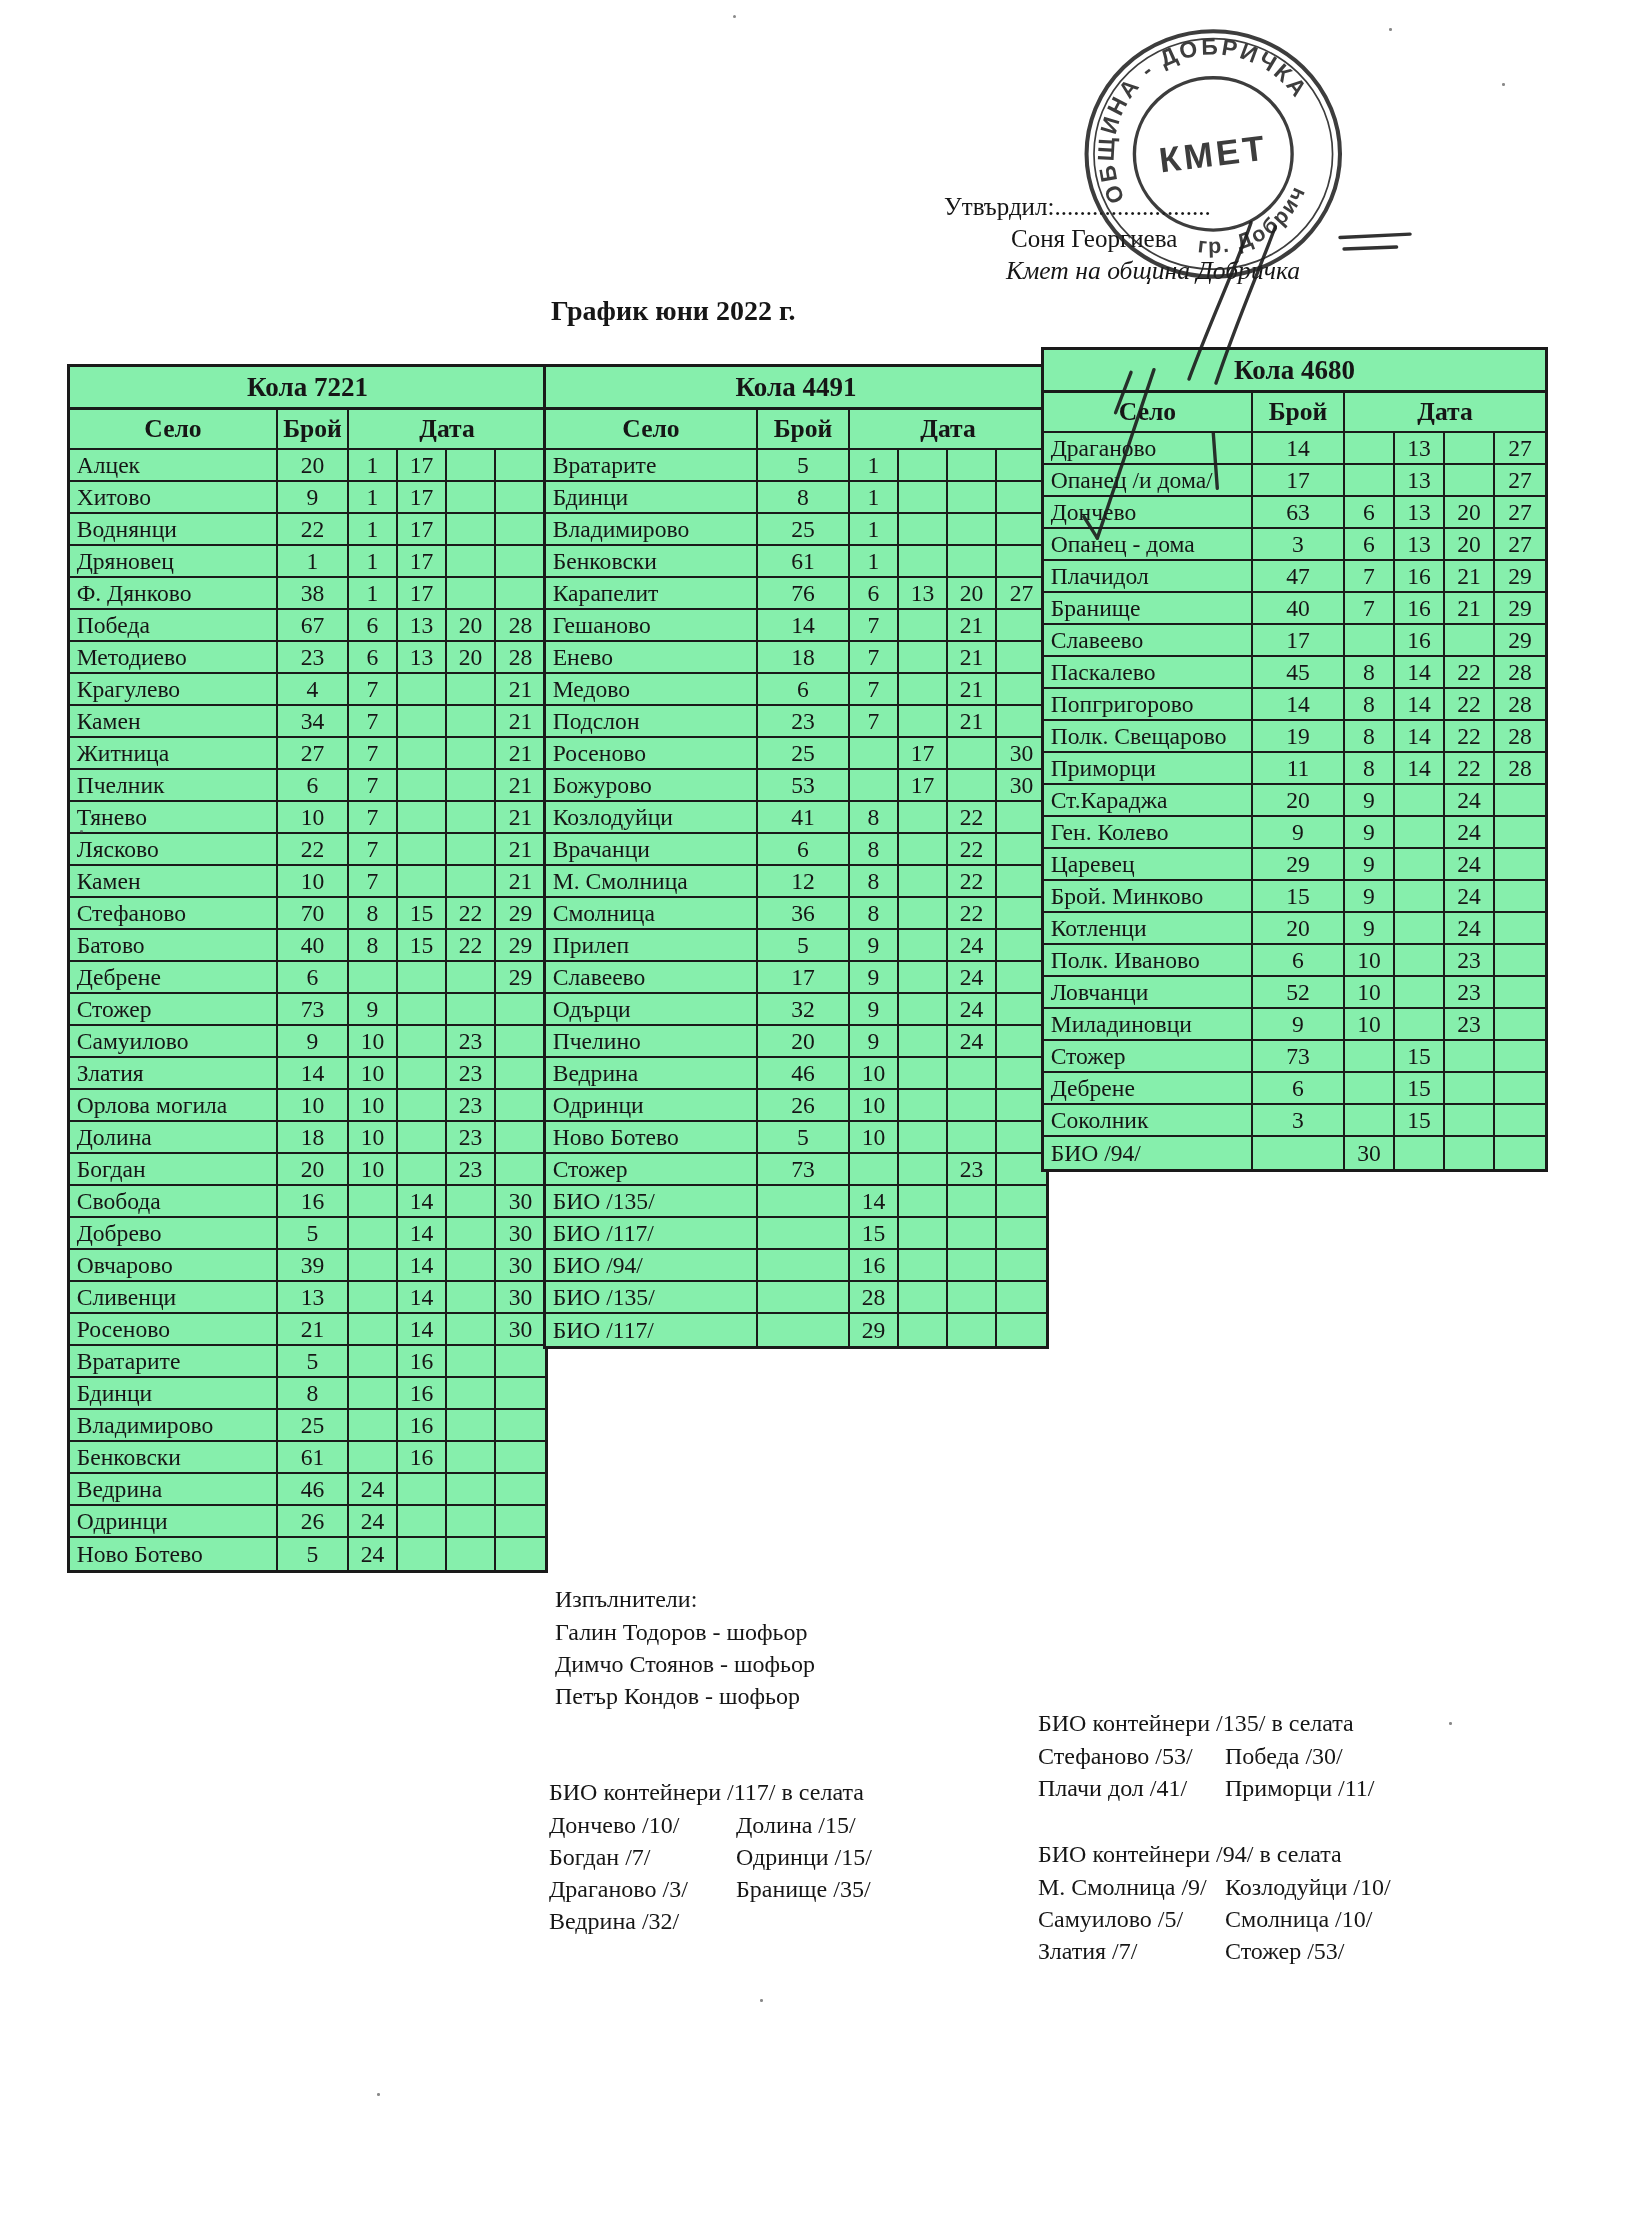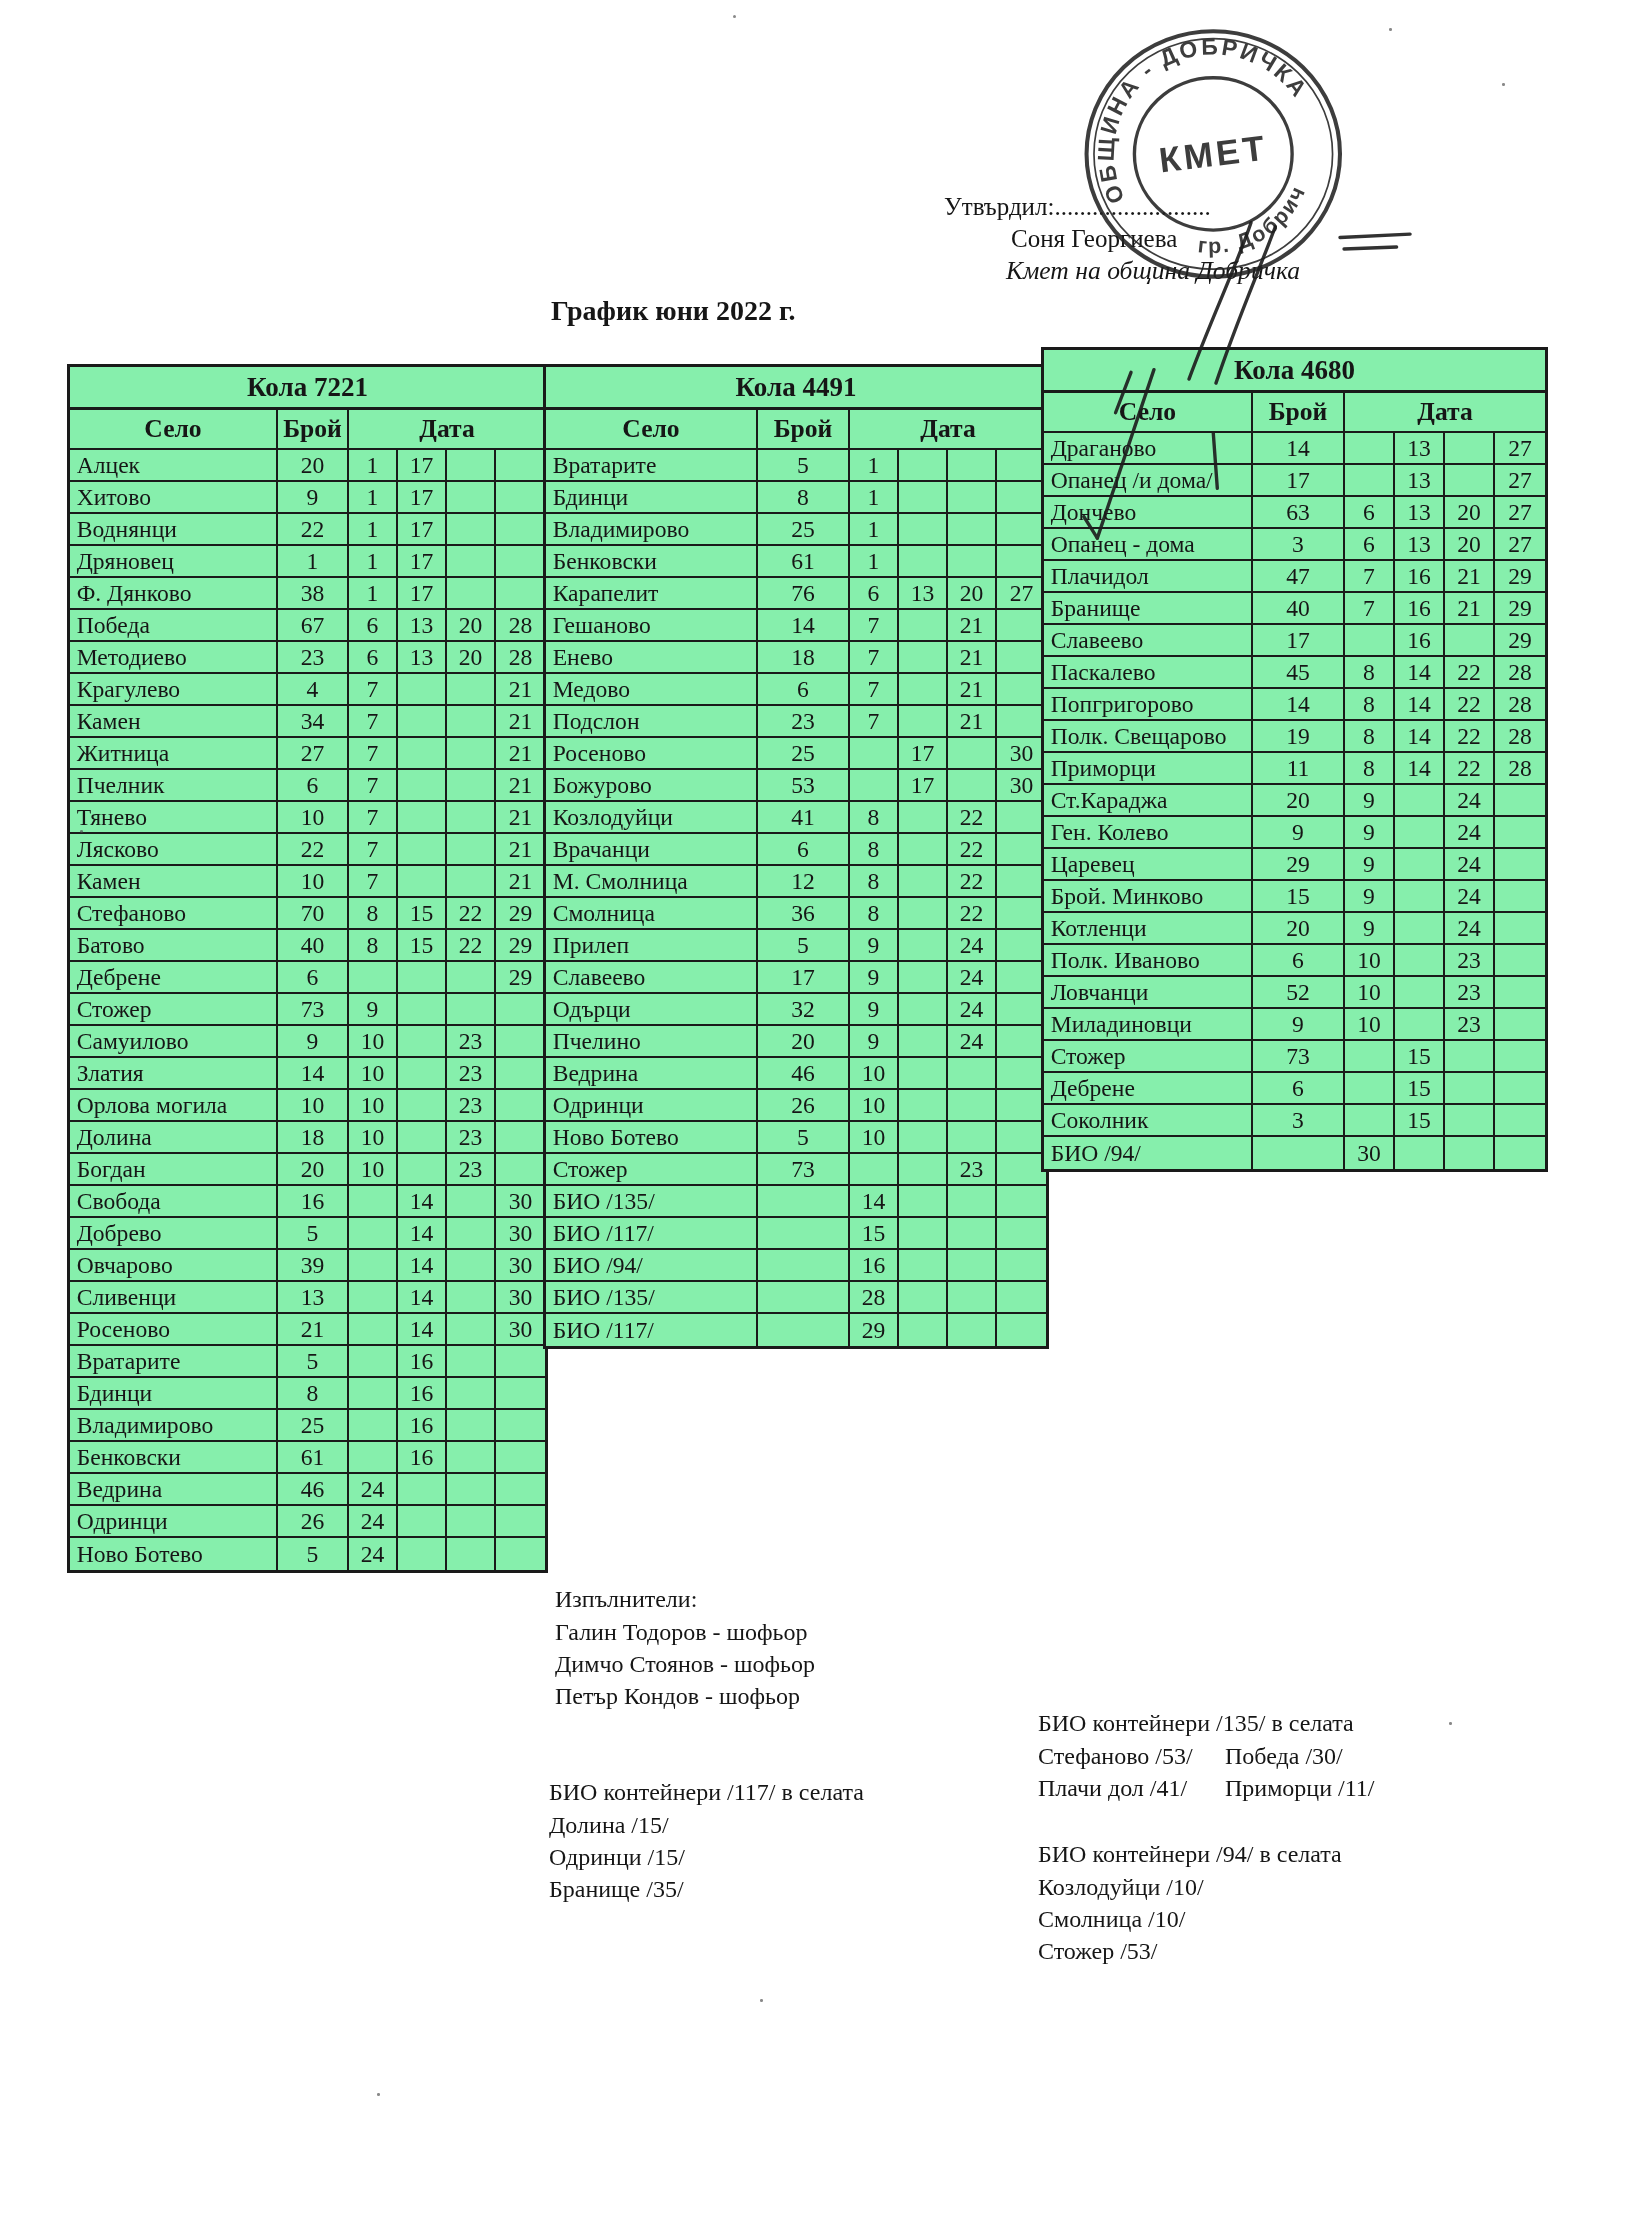--- a/index.html
+++ b/index.html
@@ -606,31 +606,42 @@
       <div class="col2">
           <div>Победа /30/</div>
           <div>Приморци /11/</div>
         </div>
     </div>
   </div>
 
   <div class="block" style="left:549px;top:1764px;">
     <div class="heading">БИО контейнери /117/ в селата</div>
     <div class="cols">
+      <div class="col1">
+          <div>Дончево /10/</div>
+          <div>Богдан /7/</div>
+          <div>Драганово /3/</div>
+          <div>Ведрина /32/</div>
+        </div>
       <div class="col2">
           <div>Долина /15/</div>
           <div>Одринци /15/</div>
           <div>Бранище /35/</div>
         </div>
     </div>
   </div>
 
   <div class="block" style="left:1038px;top:1826px;">
     <div class="heading">БИО контейнери /94/ в селата</div>
     <div class="cols">
+      <div class="col1">
+          <div>М. Смолница /9/</div>
+          <div>Самуилово /5/</div>
+          <div>Златия /7/</div>
+        </div>
       <div class="col2">
           <div>Козлодуйци /10/</div>
           <div>Смолница /10/</div>
           <div>Стожер /53/</div>
         </div>
     </div>
   </div>
 
   <div class="speck" style="left:733px;top:15px;width:3.4px;height:3.4px;"></div>
   <div class="speck" style="left:1389px;top:28px;width:2.7px;height:2.7px;"></div>

